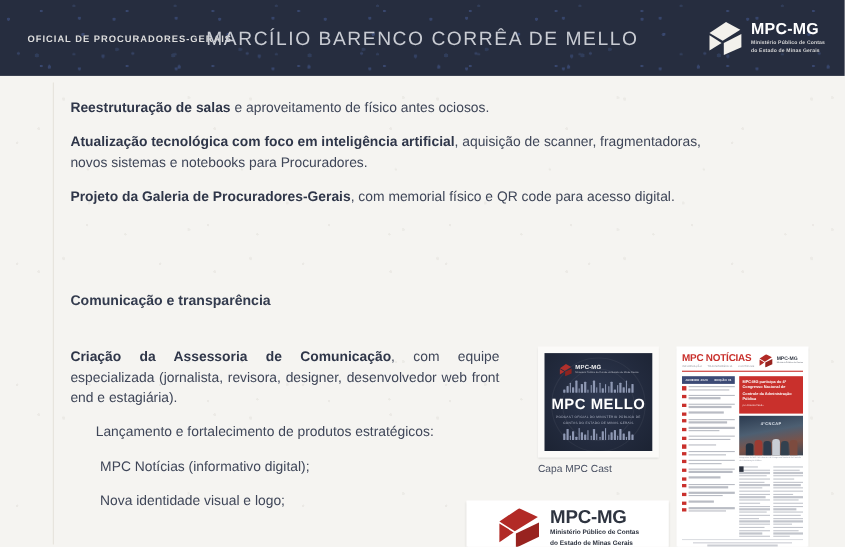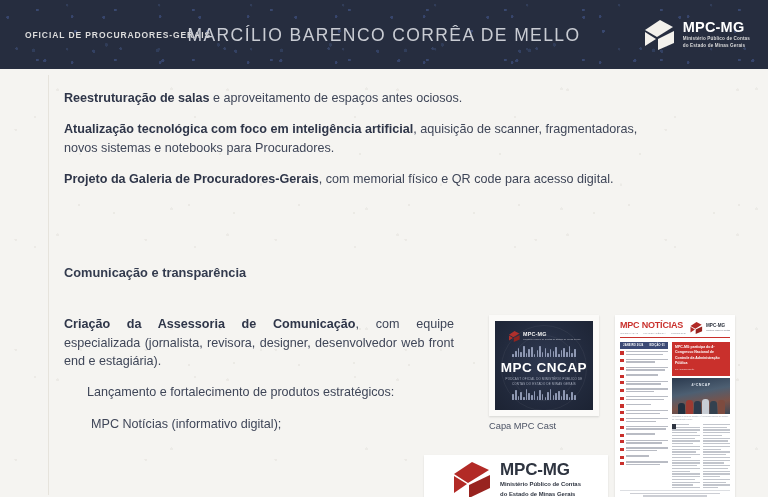--- a/index.html
+++ b/index.html
@@ -483,39 +483,40 @@
     </div>
   </div>
 </div>
 
 <div class="stage">
 
   <div class="left-rule"></div>
 
   <div class="top-block">
     <p class="para">
-      <b>Reestruturação de salas</b><span> e aproveitamento de espaços antes ociosos.</span>
+      <b>Reestruturação de salas</b><span> e aproveitamento de físico antes ociosos.</span>
     </p>
     <p class="para">
       <b>Atualização tecnológica com foco em inteligência artificial</b><span>, aquisição de scanner, fragmentadoras, novos sistemas e notebooks para Procuradores.</span>
     </p>
     <p class="para">
       <b>Projeto da Galeria de Procuradores-Gerais</b><span>, com memorial físico e QR code para acesso digital.</span>
     </p>
   </div>
 
   <div class="section-head">Comunicação e transparência</div>
 
   <div class="left-col">
     <p class="lc-lead">
       <b>Criação da Assessoria de Comunicação</b><span>, com equipe especializada (jornalista, revisora, designer, desenvolvedor web front end e estagiária).</span>
     </p>
     <p class="lc-intro">Lançamento e fortalecimento de produtos estratégicos:</p>
     <ul class="lc-list">
       <li class="lc-item">MPC Notícias (informativo digital);</li>
+      <li class="lc-item">Nova identidade visual e logo;</li>
 
     </ul>
   </div>
 
   <div class="figure fig-cast">
     <div class="cast-card">
       <div class="cast-inner">
         <div class="cast-ring r1"></div>
         <div class="cast-ring r2"></div>
 
@@ -551,21 +552,21 @@
           <i style="height:10px"></i>
             <i style="height:3px"></i>
             <i style="height:7px"></i>
             <i style="height:9px"></i>
           <i style="height:5px"></i>
             <i style="height:11px"></i>
             <i style="height:4px"></i>
             <i style="height:8px"></i>
         </div>
 
-        <div class="cast-title">MPC CNCAP</div>
+        <div class="cast-title">MPC MELLO</div>
         <div class="cast-sub">PODCAST OFICIAL DO MINISTÉRIO PÚBLICO DE CONTAS DO ESTADO DE MINAS GERAIS</div>
 
         <div class="wave">
           <i style="height:6px"></i>
             <i style="height:10px"></i>
             <i style="height:4px"></i>
             <i style="height:8px"></i>
           <i style="height:3px"></i>
             <i style="height:11px"></i>
             <i style="height:7px"></i>

